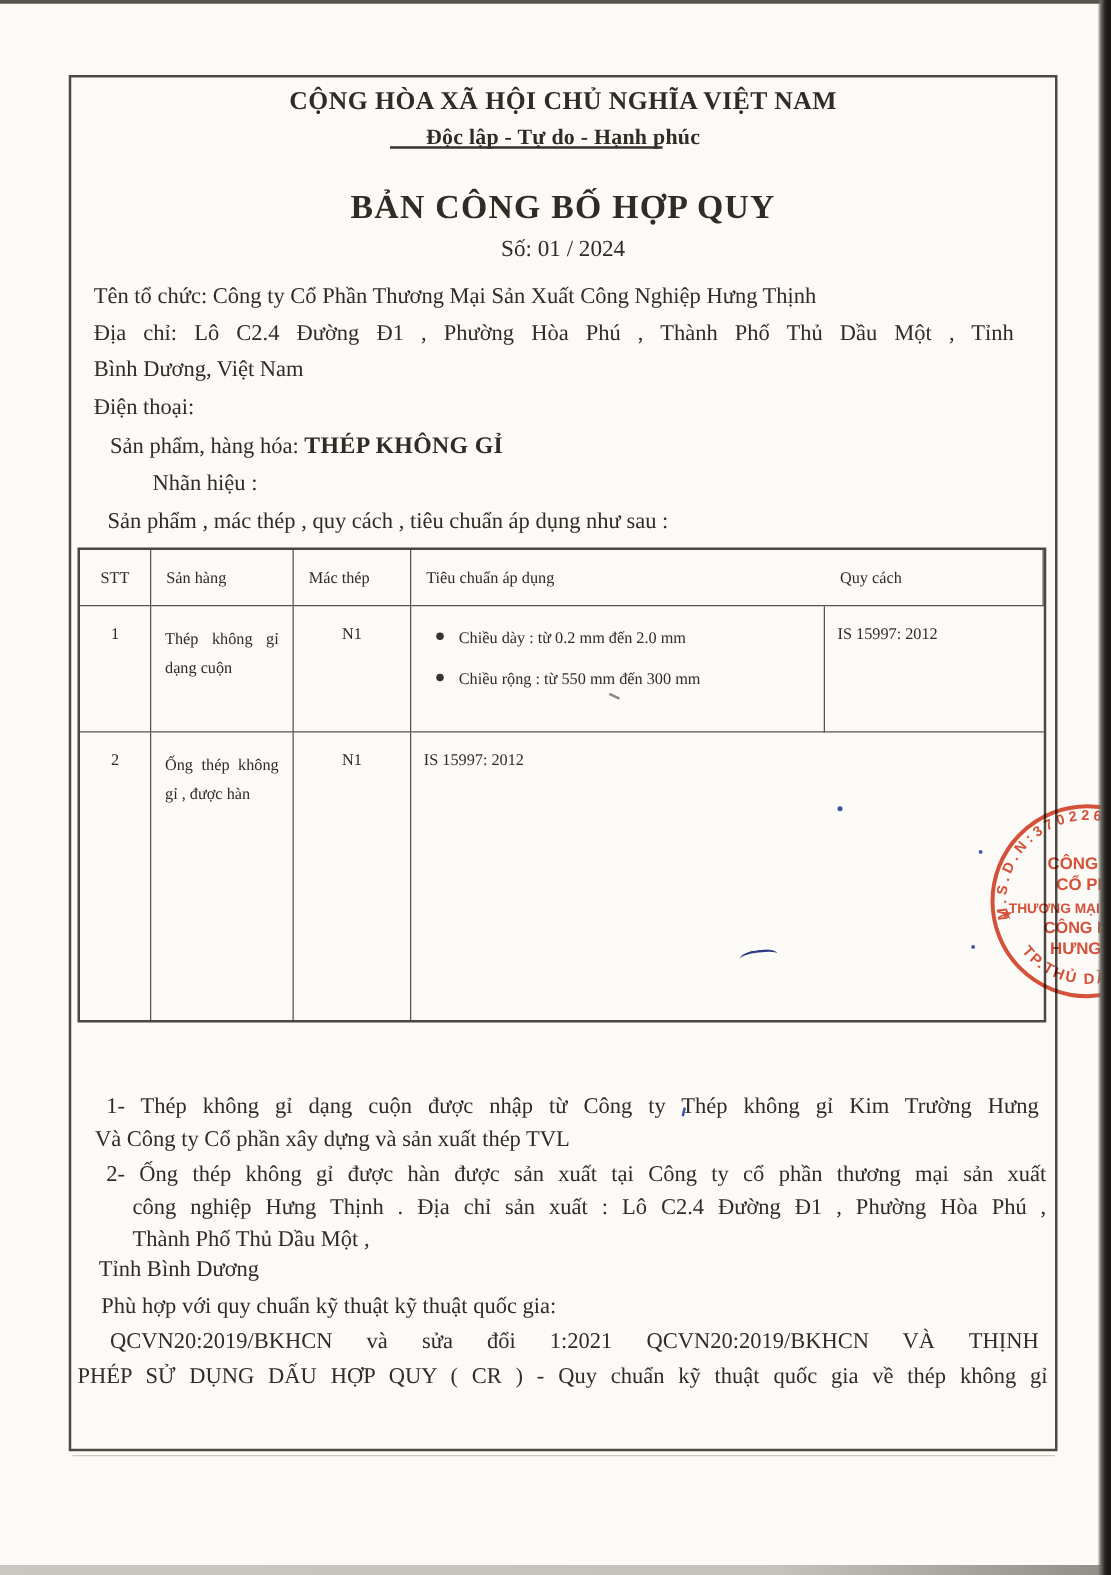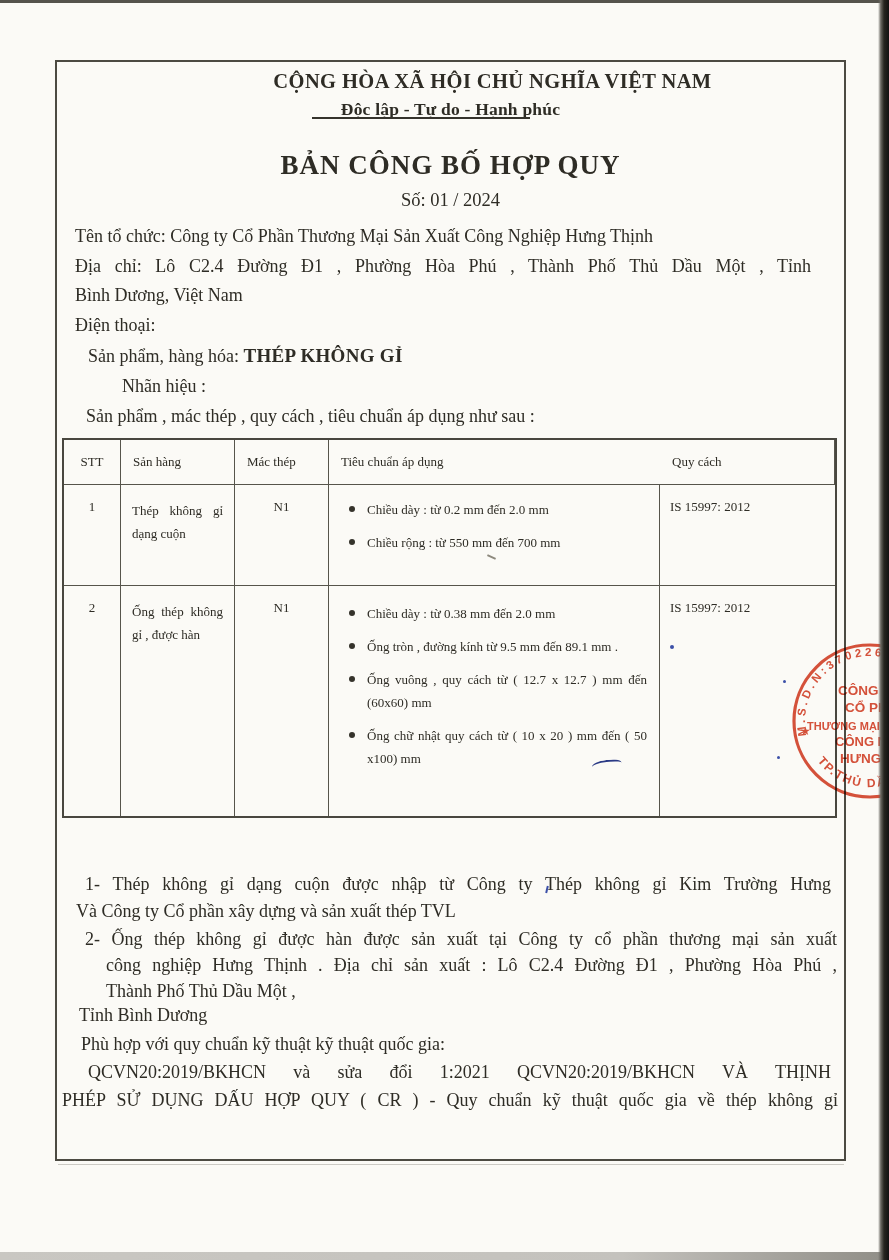--- a/index.html
+++ b/index.html
@@ -19,21 +19,21 @@
   .edge-bottom{position:absolute;left:0;bottom:0;width:889px;height:8px;z-index:10;
     background:linear-gradient(to right,#c9c7c2 0%,#c4c2bd 70%,#8f8d86 100%);}
   
   .frame{position:absolute;left:55px;top:60px;width:791px;height:1101px;
     border:2px solid #4c4a42;box-sizing:border-box;z-index:1;background:transparent;}
   .frame-shadow{position:absolute;left:58px;top:1164px;width:786px;height:1px;background:#a5a29a;opacity:.55;z-index:1;}
 
   .abs{position:absolute;z-index:2;}
   .center{left:55px;width:791px;text-align:center;}
 
-  .country{top:70px;font-size:20.5px;font-weight:bold;letter-spacing:.4px;padding-left:42px;}
+  .country{top:70px;font-size:20.5px;font-weight:bold;letter-spacing:.4px;}
   .motto{top:99px;font-size:17.5px;font-weight:bold;letter-spacing:.2px;}
   .motto-underline{position:absolute;left:312px;top:117px;width:218px;height:2px;background:#35332c;z-index:2;}
   .doc-title{top:150px;font-size:27px;font-weight:bold;letter-spacing:1px;}
   .doc-number{top:190px;font-size:18.5px;}
 
   .bodyline{font-size:18px;line-height:24px;white-space:nowrap;}
   .just{white-space:normal;text-align:justify;text-align-last:justify;}
   .product-name{font-weight:bold;font-size:19px;letter-spacing:.3px;}
 
   
@@ -105,36 +105,28 @@
   <div class="cell hcell">Mác thép</div>
   <div class="cell hcell last-col">Tiêu chuẩn áp dụng</div>
   <div class="cell hcell">Quy cách</div>
 
   <div class="cell cc">1</div>
   <div class="cell name">Thép không gỉ dạng cuộn</div>
   <div class="cell cc">N1</div>
   <div class="cell">
     <ul class="specs">
       <li>Chiều dày : từ 0.2 mm đến 2.0 mm</li>
-      <li>Chiều rộng : từ 550 mm đến 700 mm</li>
+      <li>Chiều rộng : từ 550 mm đến 300 mm</li>
     </ul>
   </div>
   <div class="cell std last-col">IS 15997: 2012</div>
 
   <div class="cell cc last-row">2</div>
   <div class="cell name last-row">Ống thép không gỉ , được hàn</div>
   <div class="cell cc last-row">N1</div>
-  <div class="cell last-row">
-    <ul class="specs r2">
-      <li>Chiều dày : từ 0.38 mm đến 2.0 mm</li>
-      <li>Ống tròn , đường kính từ 9.5 mm đến 89.1 mm .</li>
-      <li>Ống vuông , quy cách từ ( 12.7 x 12.7 ) mm đến (60x60) mm</li>
-      <li>Ống chữ nhật quy cách từ ( 10 x 20 ) mm đến ( 50 x100) mm</li>
-    </ul>
-  </div>
   <div class="cell std last-col last-row">IS 15997: 2012</div>
 </div>
 
 <div class="nline just" style="left:85px;top:872px;width:746px;">1-  Thép không gỉ dạng cuộn được nhập từ Công ty Thép không gỉ Kim Trường Hưng</div>
 <div class="nline" style="left:76px;top:899px;">Và Công ty Cổ phần xây dựng và sản xuất thép TVL</div>
 <div class="nline just" style="left:85px;top:927px;width:752px;">2-  Ống thép không gỉ được hàn được sản xuất tại Công ty cổ phần thương mại sản xuất</div>
 <div class="nline just" style="left:106px;top:953px;width:731px;">công nghiệp Hưng Thịnh . Địa chỉ sản xuất : Lô C2.4 Đường Đ1 , Phường Hòa Phú ,</div>
 <div class="nline" style="left:106px;top:979px;">Thành Phố Thủ Dầu Một ,</div>
 <div class="nline" style="left:79px;top:1003px;">Tỉnh Bình Dương</div>
 <div class="nline" style="left:81px;top:1032px;">Phù hợp với quy chuẩn kỹ thuật kỹ thuật quốc gia:</div>

